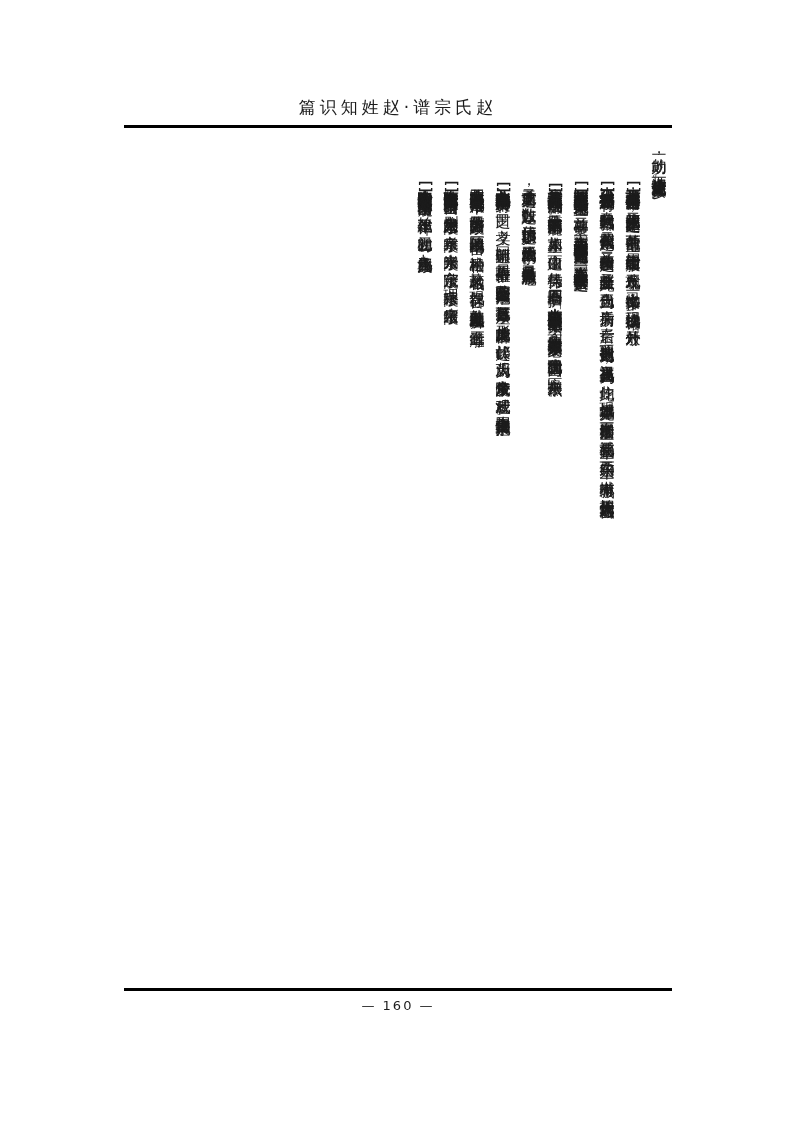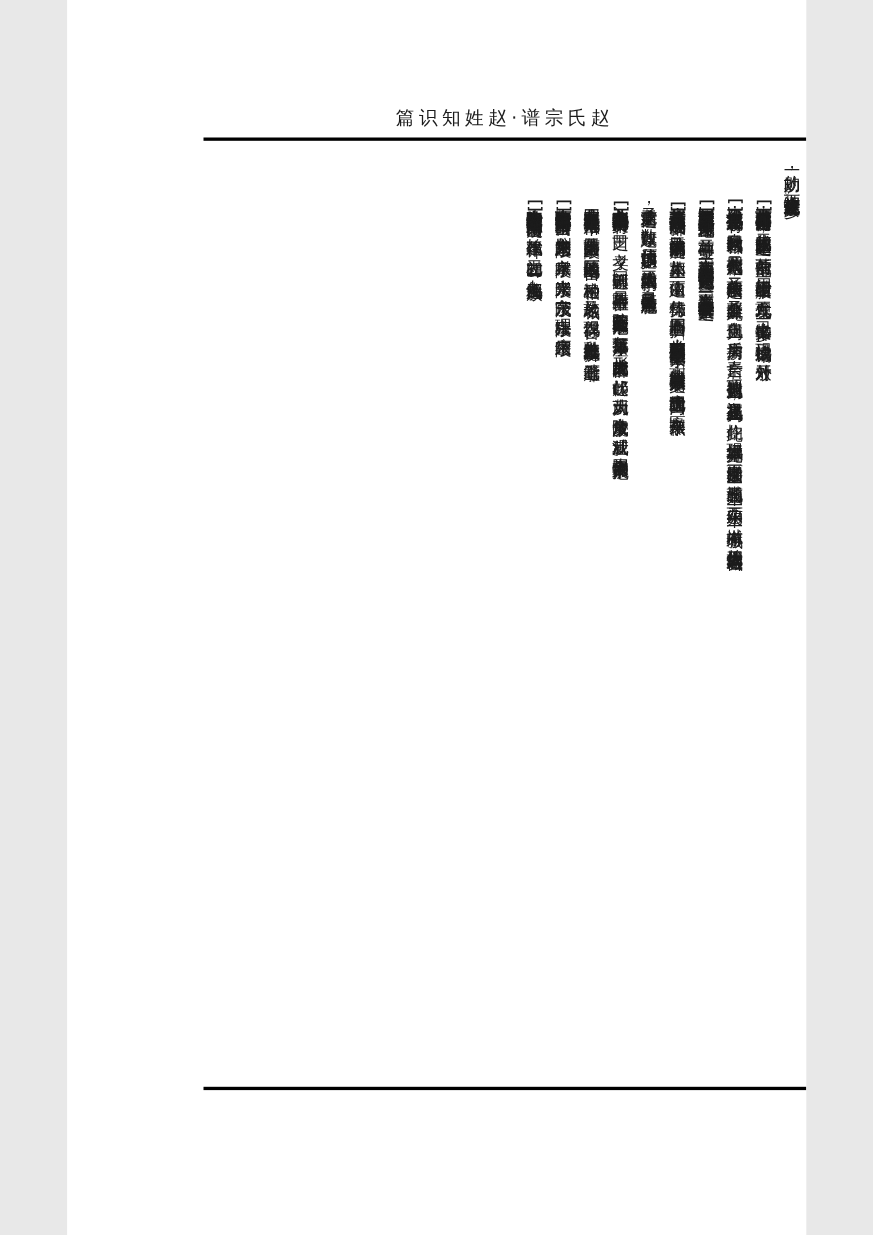--- a/index.html
+++ b/index.html
@@ -2,21 +2,21 @@
 <html><head>
 <meta charset="utf-8">
 <style>
   html, body {
     margin: 0;
     padding: 0;
     background: #e8e8e8;
   }
   .page {
     position: relative;
-    width: 672px;
+    width: 794px;
     height: 1123px;
     margin: 0 auto;
     background: #ffffff;
     font-family: "DejaVu Sans", sans-serif;
     color: #1c1c1c;
     overflow: hidden;
   }
   .page-header-title {
     position: absolute;
     top: 96px;
@@ -95,14 +95,15 @@
     <p class="para indent"><span class="para-head"></span><span class="para-text">北宋开国皇帝赵匡胤逝世于公元九七六年十月二十日，葬于芝田乡的永昌陵，陵区原占地约四千亩。遍种松柏，故又名柏城，现仅存鹊台。乳台的基址土堆以及狮尾、武士等石雕。</span></p>
 
     <p class="para indent"><span class="para-head">［南宋帝陵］</span><span class="para-text">在浙江省绍兴市上海乡牌口村攒宫山。分别为宋高宗永思陵，孝宗永阜陵，光宗永崇陵，宁宗永茂陵，理宗永穆陵，度宗永绍陵。</span></p>
 
     <p class="para indent"><span class="para-head">［宋少帝陵］</span><span class="para-text">在广东省深圳市蛇口半岛南端赤湾村小南山麓。始建年代不详，初时无碑。一九一一年当地赵氏族人</span></p>
 
   </div>
 
   <div class="rule rule-bottom"></div>
 
+  <div class="page-footer-number">— 160 —</div>
 
 </div>
 
 </body></html>

